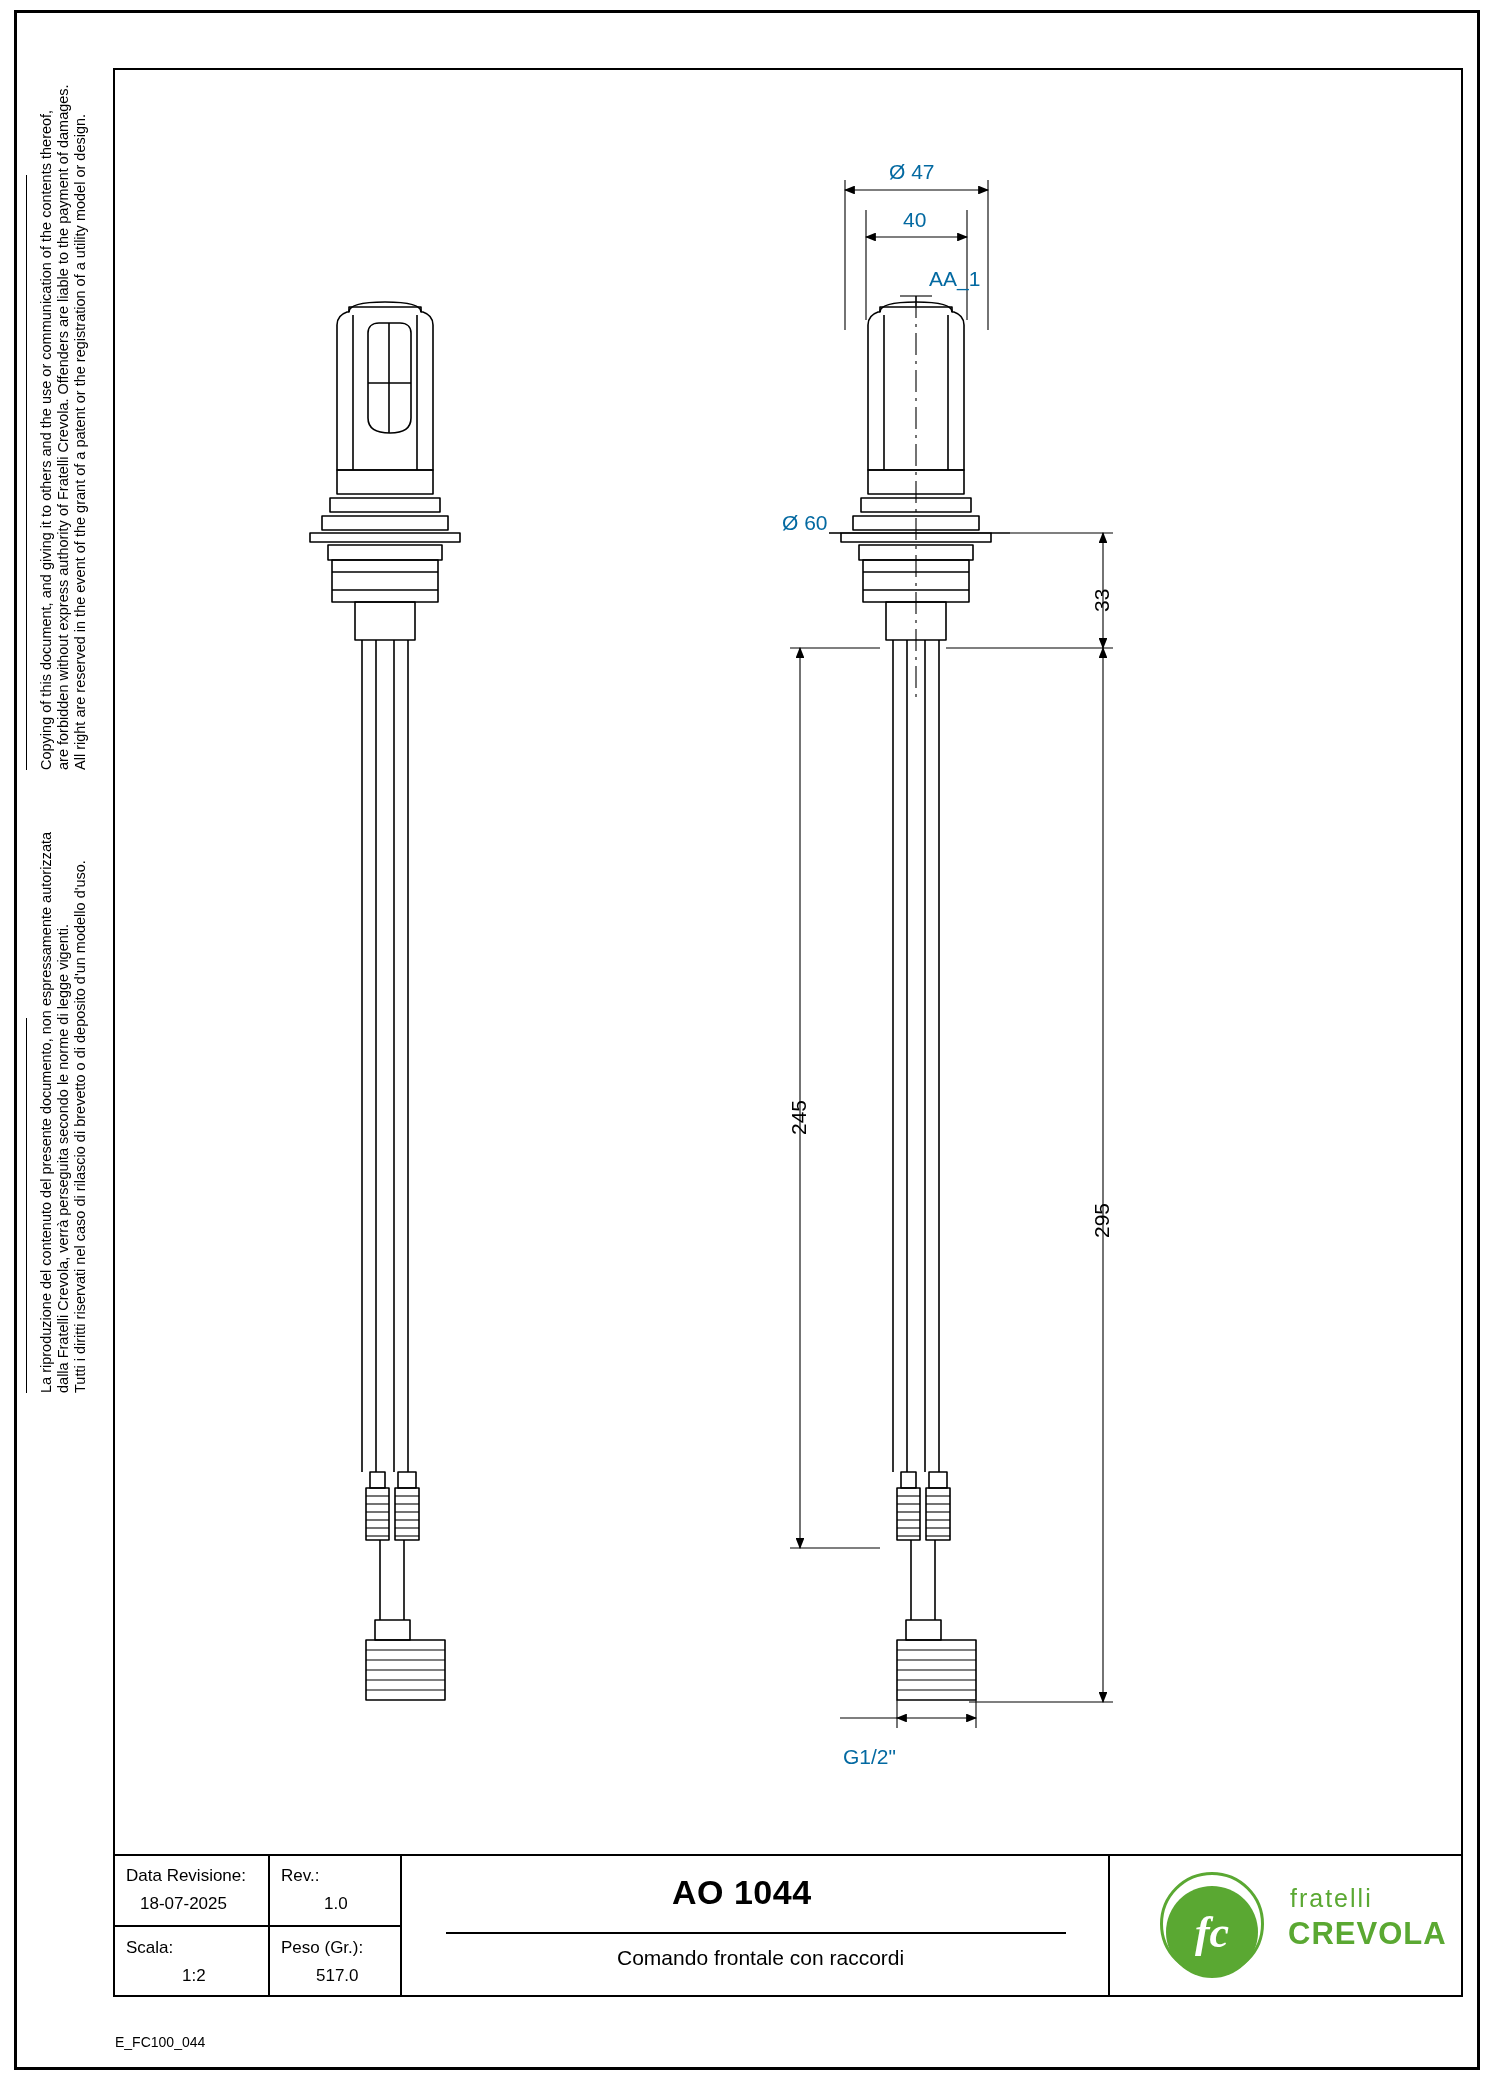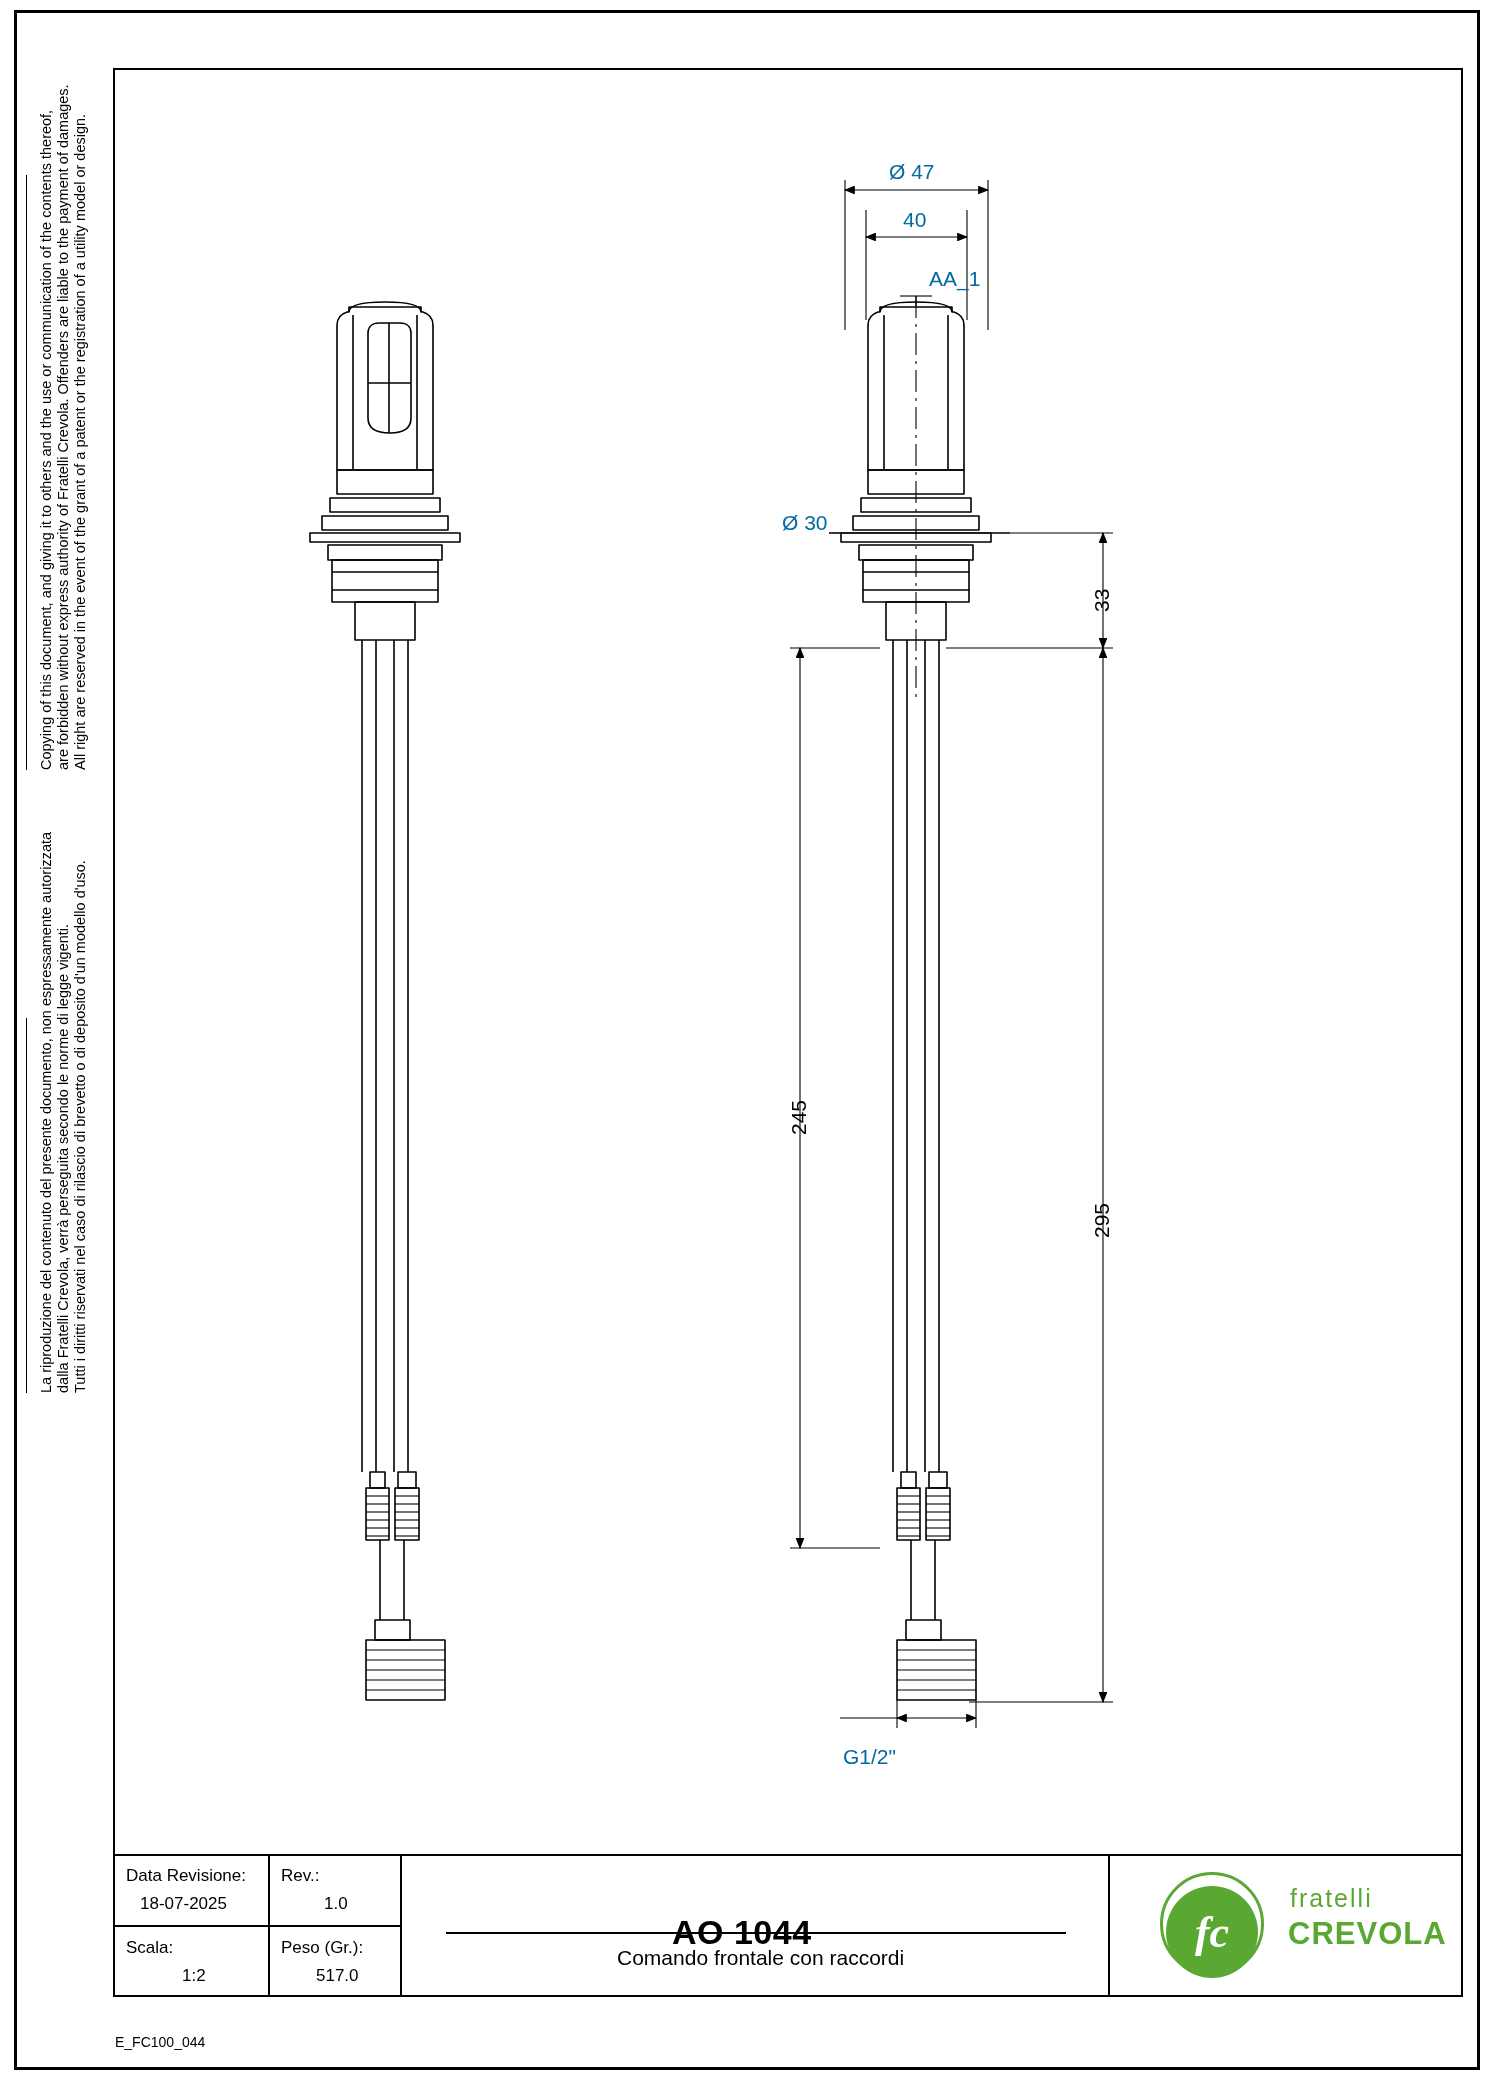--- a/index.html
+++ b/index.html
@@ -325,21 +325,21 @@
       <line x1="897" y1="1718" x2="976" y2="1718" marker-start="url(#arrHeadStart)" marker-end="url(#arrHead)"></line>
       <line x1="897" y1="1700" x2="897" y2="1728"></line>
       <line x1="976" y1="1700" x2="976" y2="1728"></line>
       <line x1="897" y1="1718" x2="840" y2="1718"></line>
     </g>
   </svg>
 
   <div class="dim-text" style="left:889px; top:160px;">Ø 47</div>
   <div class="dim-text" style="left:903px; top:208px;">40</div>
   <div class="dim-text" style="left:929px; top:267px;">AA_1</div>
-  <div class="dim-text" style="left:782px; top:511px;">Ø 30</div>
+  <div class="dim-text" style="left:782px; top:511px;">Ø 60</div>
   <div class="dim-text-v" style="left:1090px; top:612px;">33</div>
   <div class="dim-text-v" style="left:787px; top:1135px;">245</div>
   <div class="dim-text-v" style="left:1090px; top:1238px;">295</div>
   <div class="dim-text" style="left:843px; top:1745px;">G1/2"</div>
 
   <div class="tb" style="left:113px; top:1854px; width:1350px; height:143px;"></div>
 
   <div class="divline" style="left:268px; top:1854px; width:2px; height:143px;"></div>
   <div class="divline" style="left:400px; top:1854px; width:2px; height:143px;"></div>
   <div class="divline" style="left:1108px; top:1854px; width:2px; height:143px;"></div>
@@ -351,21 +351,21 @@
   <div class="tb-label" style="left:126px; top:1866px;">Data Revisione:</div>
   <div class="tb-value" style="left:140px; top:1894px;">18-07-2025</div>
   <div class="tb-label" style="left:281px; top:1866px;">Rev.:</div>
   <div class="tb-value" style="left:324px; top:1894px;">1.0</div>
 
   <div class="tb-label" style="left:126px; top:1938px;">Scala:</div>
   <div class="tb-value" style="left:182px; top:1966px;">1:2</div>
   <div class="tb-label" style="left:281px; top:1938px;">Peso (Gr.):</div>
   <div class="tb-value" style="left:316px; top:1966px;">517.0</div>
 
-  <div class="drawing-title" style="left:672px; top:1873px;margin-top:40px;">AO 1044</div>
+  <div class="drawing-title" style="left:672px; top:1873px;">AO 1044</div>
   <div class="drawing-sub" style="left:617px; top:1946px;">Comando frontale con raccordi</div>
 
   <div class="logo-ring" style="left:1160px; top:1872px;"></div>
   <div class="logo-circle" style="left:1166px; top:1878px;">fc</div>
   <div class="logo-txt1" style="left:1290px; top:1884px;">fratelli</div>
   <div class="logo-txt2" style="left:1288px; top:1916px;">CREVOLA</div>
 
   <div class="code-text" style="left:115px; top:2034px;">E_FC100_044</div>
 
 </div>

